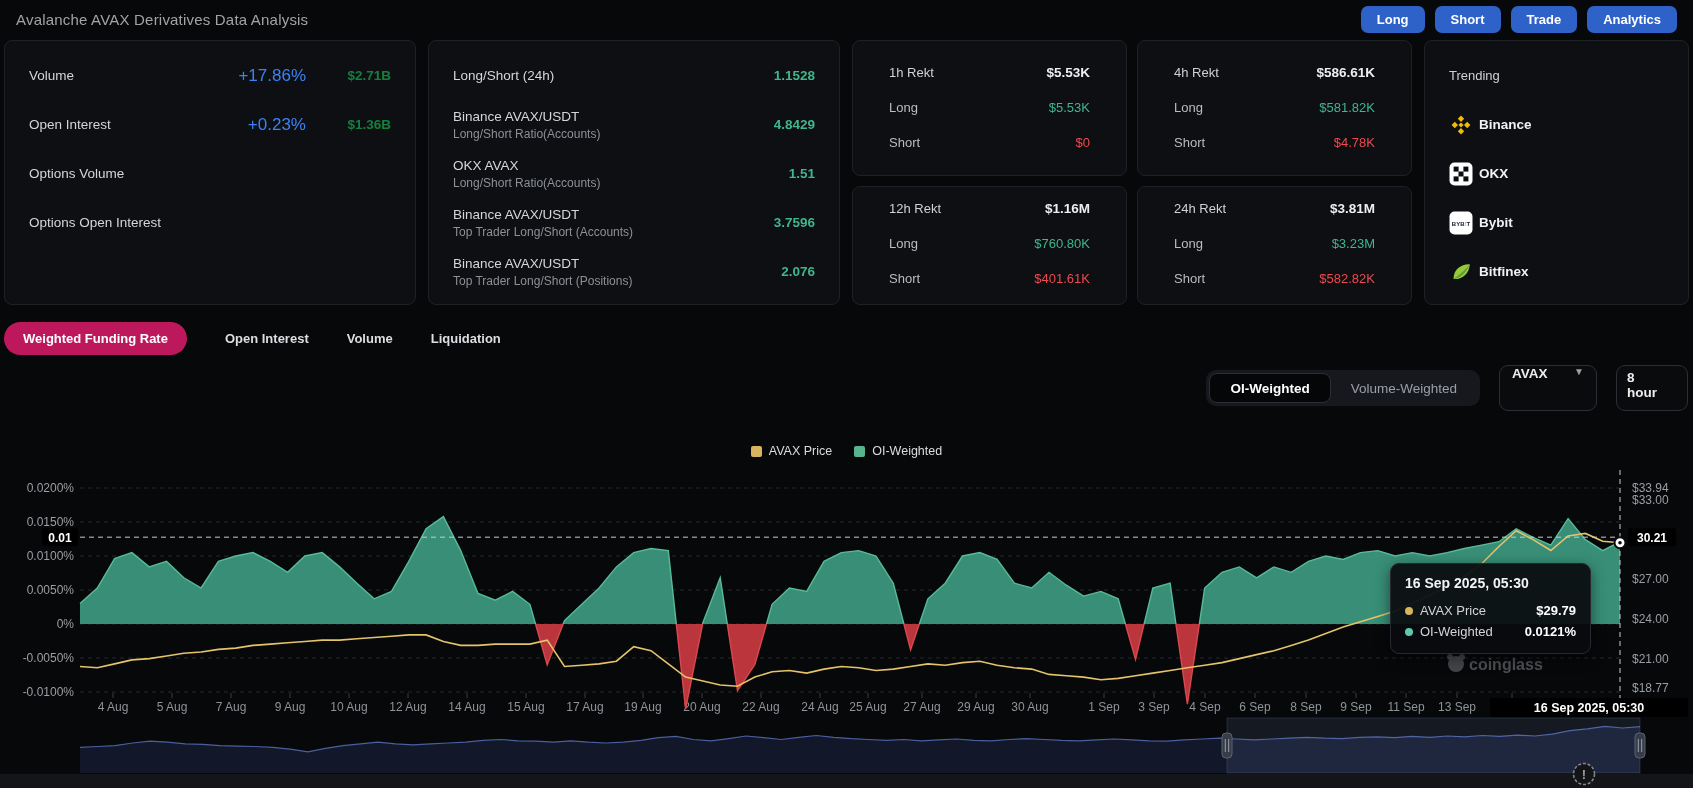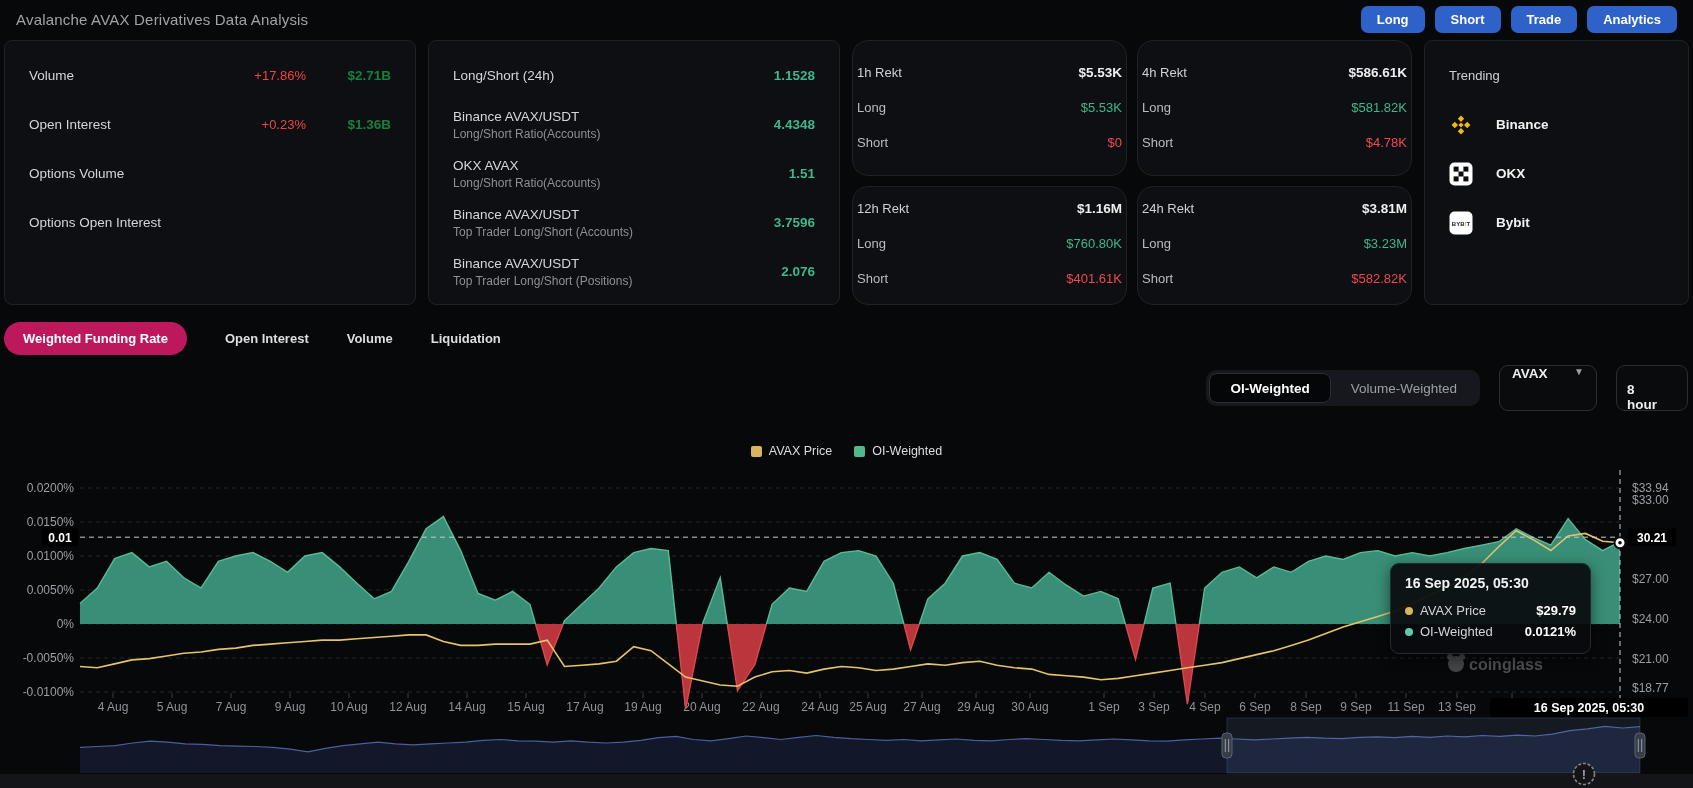--- a/index.html
+++ b/index.html
@@ -12,36 +12,36 @@
   .hdr .btns { margin-left:auto; display:flex; gap:10px; }
   .hdr .btn { height:27px; padding:0 16px; border:none; border-radius:7px; background:#2e62c8; color:#fff; font-weight:700; font-size:13px; font-family:inherit; cursor:pointer; }
 
   
   .cards { position:absolute; top:40px; left:4px; width:1685px; height:265px; display:flex; gap:12px; }
   .card { background:#0d0f12; border:1px solid #1e2126; border-radius:8px; }
   .stats-card,.ratio-card { width:412px; padding:10px 24px 0; }
   .r-row { height:49px; display:flex; align-items:center; }
   .r-label { font-size:13.5px; color:#d4d6d9; }
   .r-sub { font-size:12px; color:#8d9095; margin-top:3px; }
-  .r-change { margin-left:auto; width:120px; text-align:right; font-size:13px; color:#ef4444; }
+  .r-change { margin-left:auto; width:120px; text-align:right; font-size:17px; color:#3b82f6; }
   .r-val { width:85px; text-align:right; font-size:13.5px; font-weight:700; color:#15803d; }
   .r-green { margin-left:auto; font-size:13.5px; font-weight:600; color:#3fb68b; }
 
   .rekt-grid { width:560px; display:grid; grid-template-columns:1fr 1fr; grid-template-rows:136px 119px; gap:10px; }
-  .rekt-card { background:#0d0f12; border:1px solid #1e2126; border-radius:16px; padding:14px 4px 0; }
+  .rekt-card { background:#0d0f12; border:1px solid #1e2126; border-radius:8px; padding:14px 36px 0; }
   .rekt-grid .row2 { padding-top:4px; }
   .rk-row { height:35px; display:flex; align-items:center; justify-content:space-between; }
   .rk-title { font-size:13px; color:#cfd2d5; }
   .rk-total { font-size:13.5px; font-weight:700; color:#eceef0; }
   .rk-long { font-size:13px; color:#3fb68b; }
   .rk-short { font-size:13px; color:#ef4950; }
   .rk-lbl { font-size:13px; color:#b9bcc0; }
 
   .trending-card { width:265px; padding:10px 24px 0; }
-  .tr-row { height:49px; display:flex; align-items:center; gap:23px; }
+  .tr-row { height:49px; display:flex; align-items:center; gap:6px; }
   .tr-title { font-size:13px; color:#cfd2d5; }
   .tr-name { font-size:13.5px; font-weight:700; color:#f0f1f3; }
   .tr-icon { width:24px; height:24px; flex:0 0 24px; }
 
   
   .tabs { position:absolute; top:322px; left:4px; height:33px; display:flex; align-items:center; gap:38px; }
   .tab { font-size:13px; font-weight:700; color:#dcdee1; cursor:pointer; background:none; border:none; font-family:inherit; }
   .tab.active { background:#be185d; color:#fff; border-radius:18px; height:33px; padding:0 19px; }
 
   
@@ -109,21 +109,21 @@
     <div class="card ratio-card">
       <div class="r-row">
         <span class="r-label">Long/Short (24h)</span>
         <span class="r-green">1.1528</span>
       </div>
       <div class="r-row">
         <span>
             <span class="r-label" style="display:block">Binance AVAX/USDT</span>
         <span class="r-sub" style="display:block">Long/Short Ratio(Accounts)</span>
           </span>
-        <span class="r-green">4.4348</span>
+        <span class="r-green">4.8429</span>
       </div>
       <div class="r-row">
         <span>
             <span class="r-label" style="display:block">OKX AVAX</span>
         <span class="r-sub" style="display:block">Long/Short Ratio(Accounts)</span>
           </span>
         <span class="r-green">1.51</span>
       </div>
       <div class="r-row">
         <span>
@@ -221,41 +221,48 @@
         </svg>
         <span class="tr-name">OKX</span>
       </div>
       <div class="tr-row">
         <svg class="tr-icon" viewBox="0 0 24 24">
           <rect x="0.5" y="0.5" width="23" height="23" rx="5" fill="#ffffff"></rect>
           <text x="12" y="14.6" text-anchor="middle" font-size="6" font-weight="bold" fill="#15192a" font-family="Liberation Sans,sans-serif">BYB<tspan fill="#f7a600">!</tspan>T</text>
         </svg>
         <span class="tr-name">Bybit</span>
       </div>
+      <div class="tr-row">
+        <svg class="tr-icon" viewBox="0 0 24 24">
+          <path fill="#97c93d" d="M4.5 19 C4.5 9 13 3.8 20.8 4.4 C20.2 13.5 13.2 19.8 4.5 19 Z"></path>
+          <path fill="#5e9e33" d="M4.5 19 C10 18.4 16.6 14 20.8 4.4 C16 10.4 9 15.6 4.5 19 Z"></path>
+        </svg>
+        <span class="tr-name">Bitfinex</span>
+      </div>
     </div>
   </div>
 
   <div class="tabs">
     <button class="tab active">Weighted Funding Rate</button>
     <button class="tab">Open Interest</button>
     <button class="tab">Volume</button>
     <button class="tab">Liquidation</button>
   </div>
 
   <div class="chart-hdr">
     <div class="controls">
       <div class="seg-wrap">
         <div class="seg active">OI-Weighted</div>
         <div class="seg">Volume-Weighted</div>
       </div>
       <div class="selbox" style="width:98px; justify-content:space-between;">
         <span>AVAX</span>
         <span class="caret">▼</span>
       </div>
-      <div class="selbox" style="width:72px; justify-content:space-between; padding:16px 10px;gap:48px;">
+      <div class="selbox" style="width:72px; justify-content:space-between; padding:4px 10px;gap:48px;">
         <span>8 hour</span>
         <span class="updown">
             <span>▲</span>
             <span>▼</span>
           </span>
       </div>
     </div>
   </div>
 
   <div class="chart-sec">

